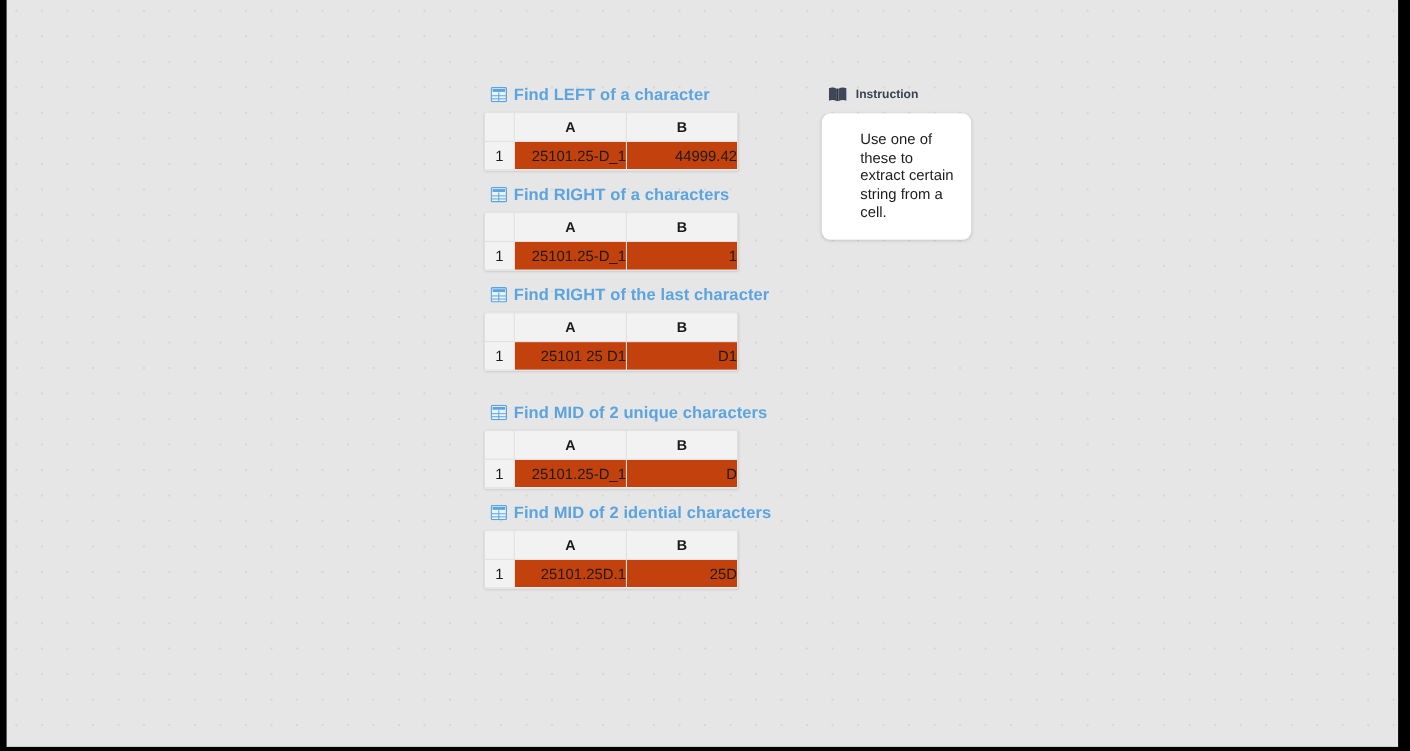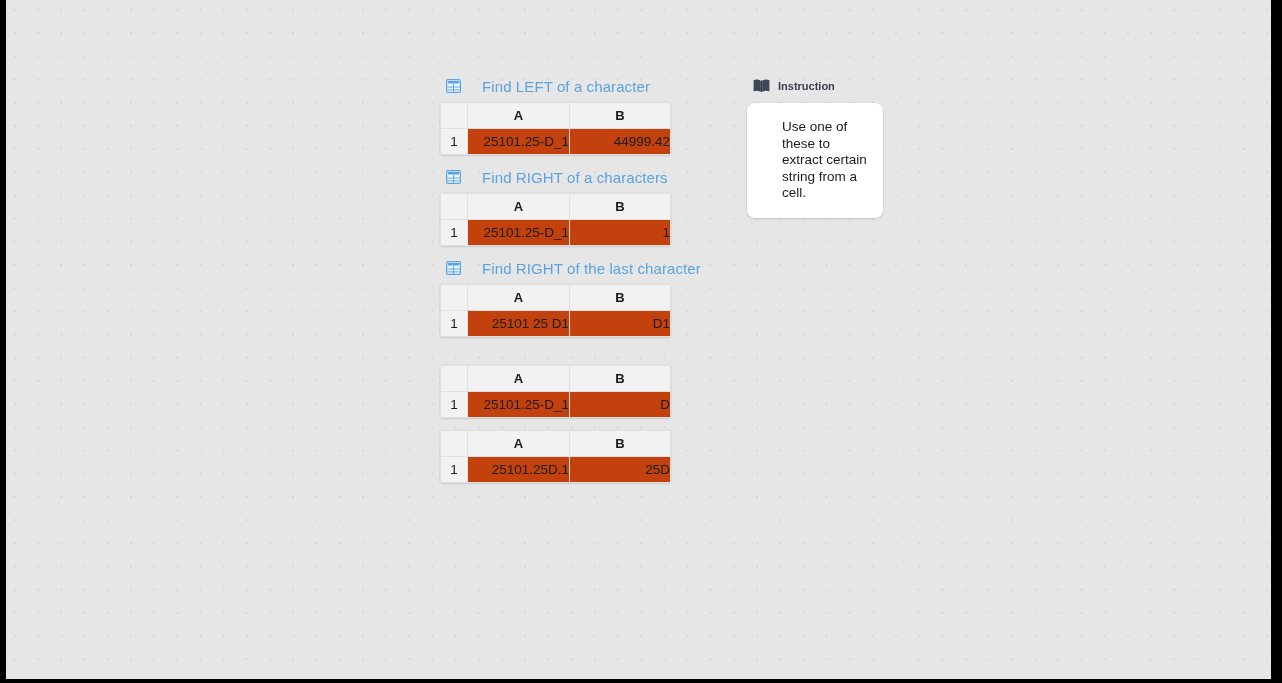--- a/index.html
+++ b/index.html
@@ -46,26 +46,26 @@
     top: 76px;
     width: 250px;
   }
 
   .block { margin-bottom: 12px; }
   .block.gap-after { margin-bottom: 28px; }
 
   .block-title {
     display: flex;
     align-items: center;
-    gap: 21px;
+    gap: 6px;
     height: 20px;
     margin: 0 0 6px 6px;
     color: #5ba4df;
     font-size: 15px;
-    font-weight: 400;
+    font-weight: 700;
     letter-spacing: 0.1px;
     white-space: nowrap;
   }
 
   .table-icon { display: block; width: 15px; height: 14px; flex: 0 0 15px; }
   .book-icon  { display: block; width: 17px; height: 14px; flex: 0 0 17px; }
 
   
   table.sheet {
     border-collapse: collapse;
@@ -252,20 +252,32 @@
             <tbody>
               <tr>
                 <td class="rownum">1</td>
                 <td class="cell">25101 25 D1</td>
                 <td class="cell">D1</td>
               </tr>
             </tbody>
           </table>
         </div>
         <div class="block">
+          <div class="block-title">
+            <span>
+              <svg class="table-icon" viewBox="0 0 15 14" xmlns="http://www.w3.org/2000/svg">
+                <rect x="0.6" y="0.6" width="13.8" height="12.8" rx="1.2" fill="#eaf4fc" stroke="#5ba4df" stroke-width="1.2"></rect>
+                <rect x="1.8" y="1.9" width="11.4" height="2.6" fill="#5ba4df"></rect>
+                <rect x="7.0" y="4.8" width="0.9" height="8.4" fill="#5ba4df"></rect>
+                <rect x="1.2" y="7.6" width="12.6" height="0.9" fill="#5ba4df"></rect>
+                <rect x="1.2" y="10.4" width="12.6" height="0.9" fill="#5ba4df"></rect>
+              </svg>
+            </span>
+            <span>Find MID of 2 unique characters</span>
+          </div>
           <table class="sheet">
             <colgroup>
               <col class="c-idx">
               <col class="c-a">
               <col class="c-b">
             </colgroup>
             <thead>
               <tr>
                 <th class="corner-head"></th>
                 <th>A</th>
@@ -275,20 +287,32 @@
             <tbody>
               <tr>
                 <td class="rownum">1</td>
                 <td class="cell">25101.25-D_1</td>
                 <td class="cell">D</td>
               </tr>
             </tbody>
           </table>
         </div>
         <div class="block">
+          <div class="block-title">
+            <span>
+              <svg class="table-icon" viewBox="0 0 15 14" xmlns="http://www.w3.org/2000/svg">
+                <rect x="0.6" y="0.6" width="13.8" height="12.8" rx="1.2" fill="#eaf4fc" stroke="#5ba4df" stroke-width="1.2"></rect>
+                <rect x="1.8" y="1.9" width="11.4" height="2.6" fill="#5ba4df"></rect>
+                <rect x="7.0" y="4.8" width="0.9" height="8.4" fill="#5ba4df"></rect>
+                <rect x="1.2" y="7.6" width="12.6" height="0.9" fill="#5ba4df"></rect>
+                <rect x="1.2" y="10.4" width="12.6" height="0.9" fill="#5ba4df"></rect>
+              </svg>
+            </span>
+            <span>Find MID of 2 idential characters</span>
+          </div>
           <table class="sheet">
             <colgroup>
               <col class="c-idx">
               <col class="c-a">
               <col class="c-b">
             </colgroup>
             <thead>
               <tr>
                 <th class="corner-head"></th>
                 <th>A</th>

